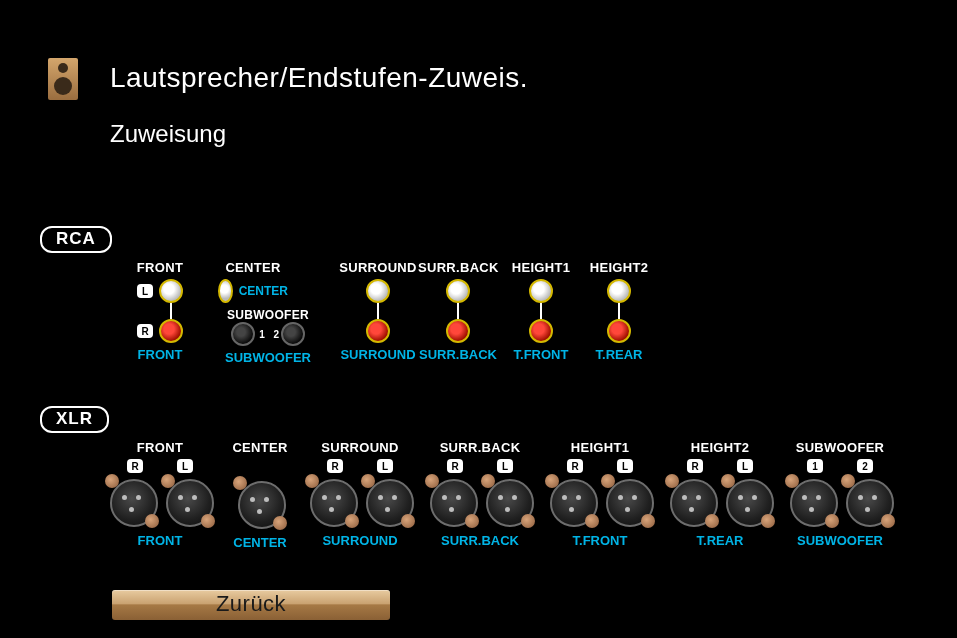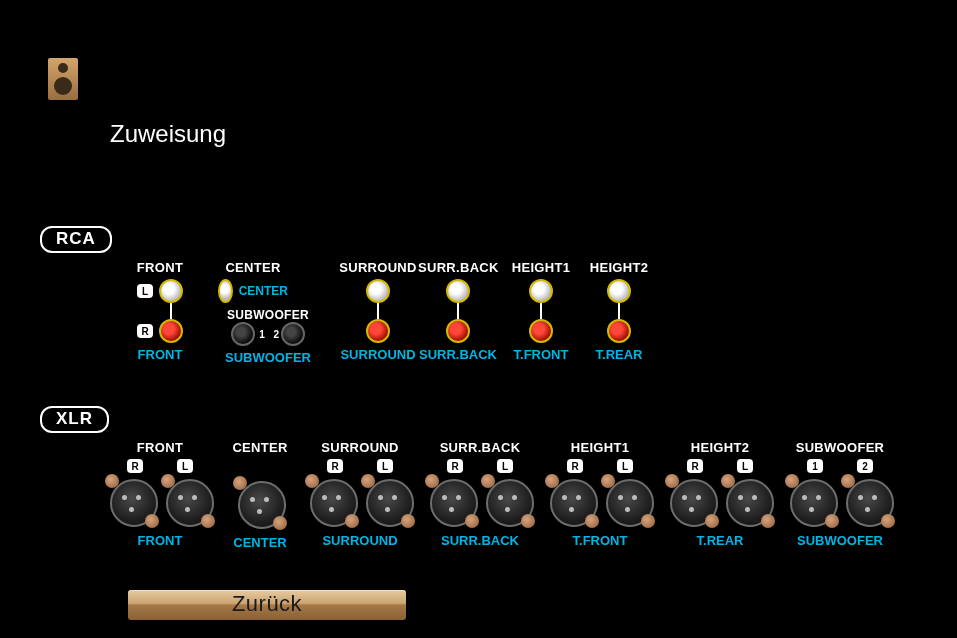--- a/index.html
+++ b/index.html
@@ -197,21 +197,21 @@
   .xlr-tab {
     position: absolute;
     width: 14px; height: 14px;
     border-radius: 50%;
     background: radial-gradient(circle at 40% 40%, #d8a47a, #8a5a3a);
   }
 
   
   .back-btn {
     position: absolute;
-    left: 128px;
+    left: 112px;
     bottom: 18px;
     width: 278px;
     height: 30px;
     background: linear-gradient(to bottom, #e8cba0 0%, #caa372 45%, #a67945 50%, #8a6035 100%);
     border-radius: 3px;
     color: #1a1a1a;
     font-size: 22px;
     text-align: center;
     line-height: 28px;
     letter-spacing: 0.5px;
@@ -222,20 +222,21 @@
     font-weight: bold;
     display: inline-block;
     width: 10px;
   }
 </style>
 </head>
 <body>
 
 <div class="header">
   <div class="speaker-icon"></div>
+  <div class="title">Lautsprecher/Endstufen-Zuweis.</div>
 </div>
 
 <div class="subrow">
   <div class="label">Zuweisung</div>
 </div>
 
 <div class="section-badge rca-badge">RCA</div>
 
 <div class="rca-area">
 

